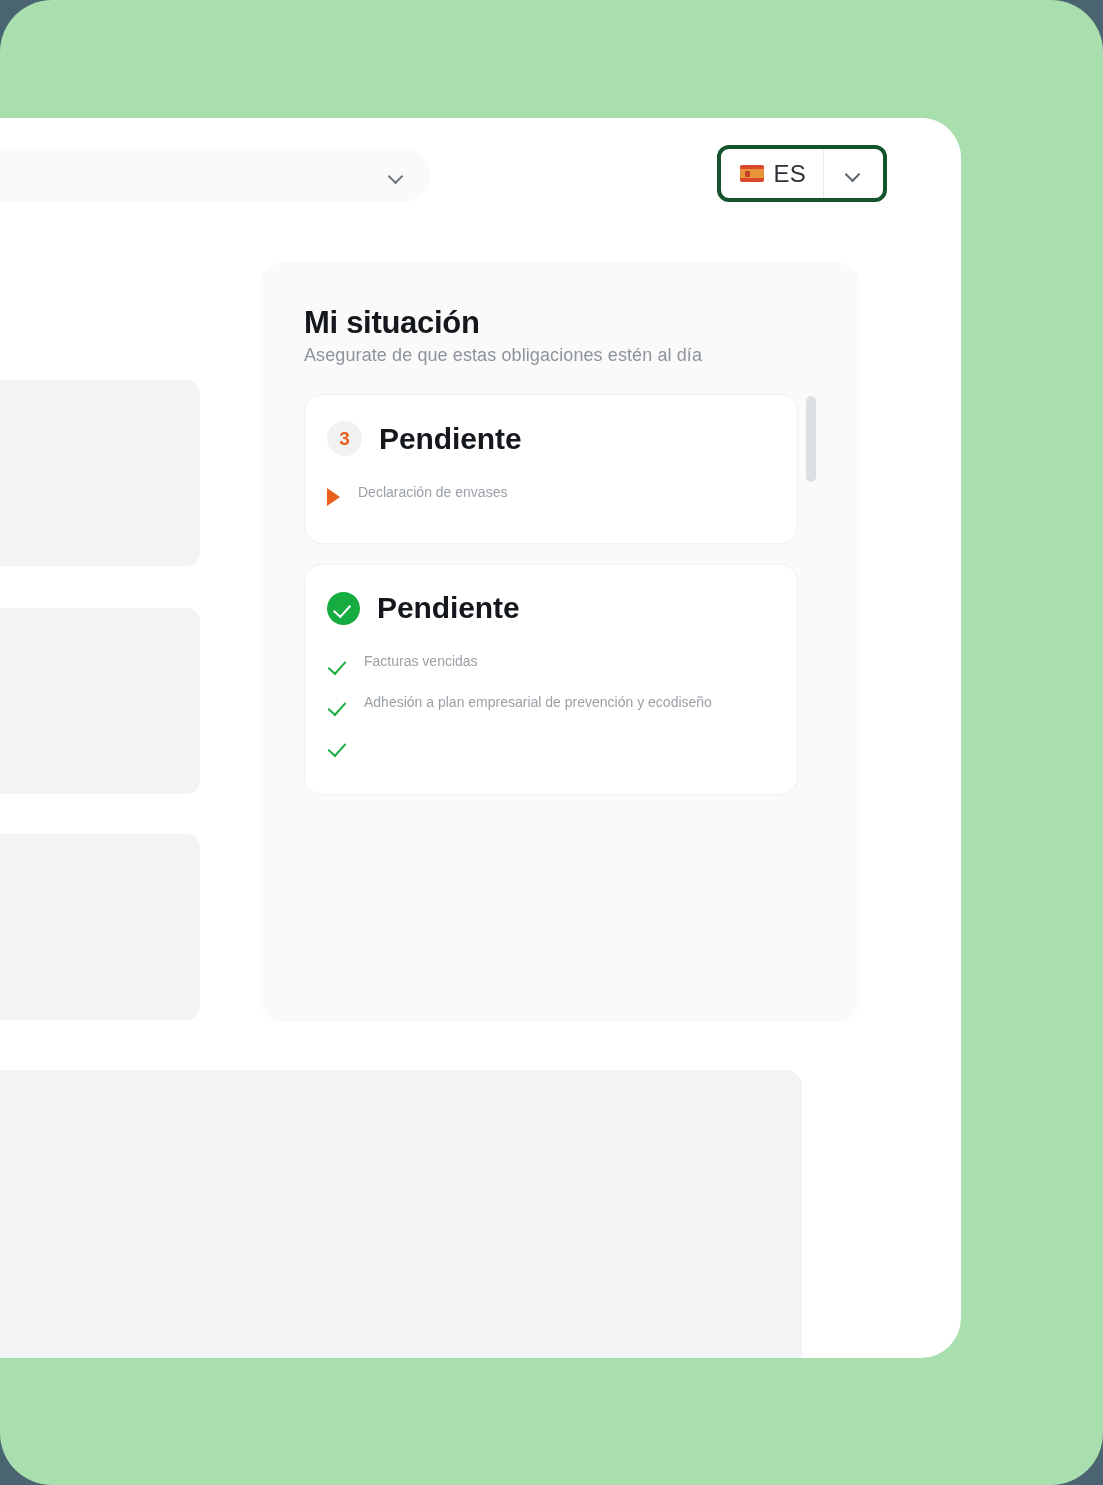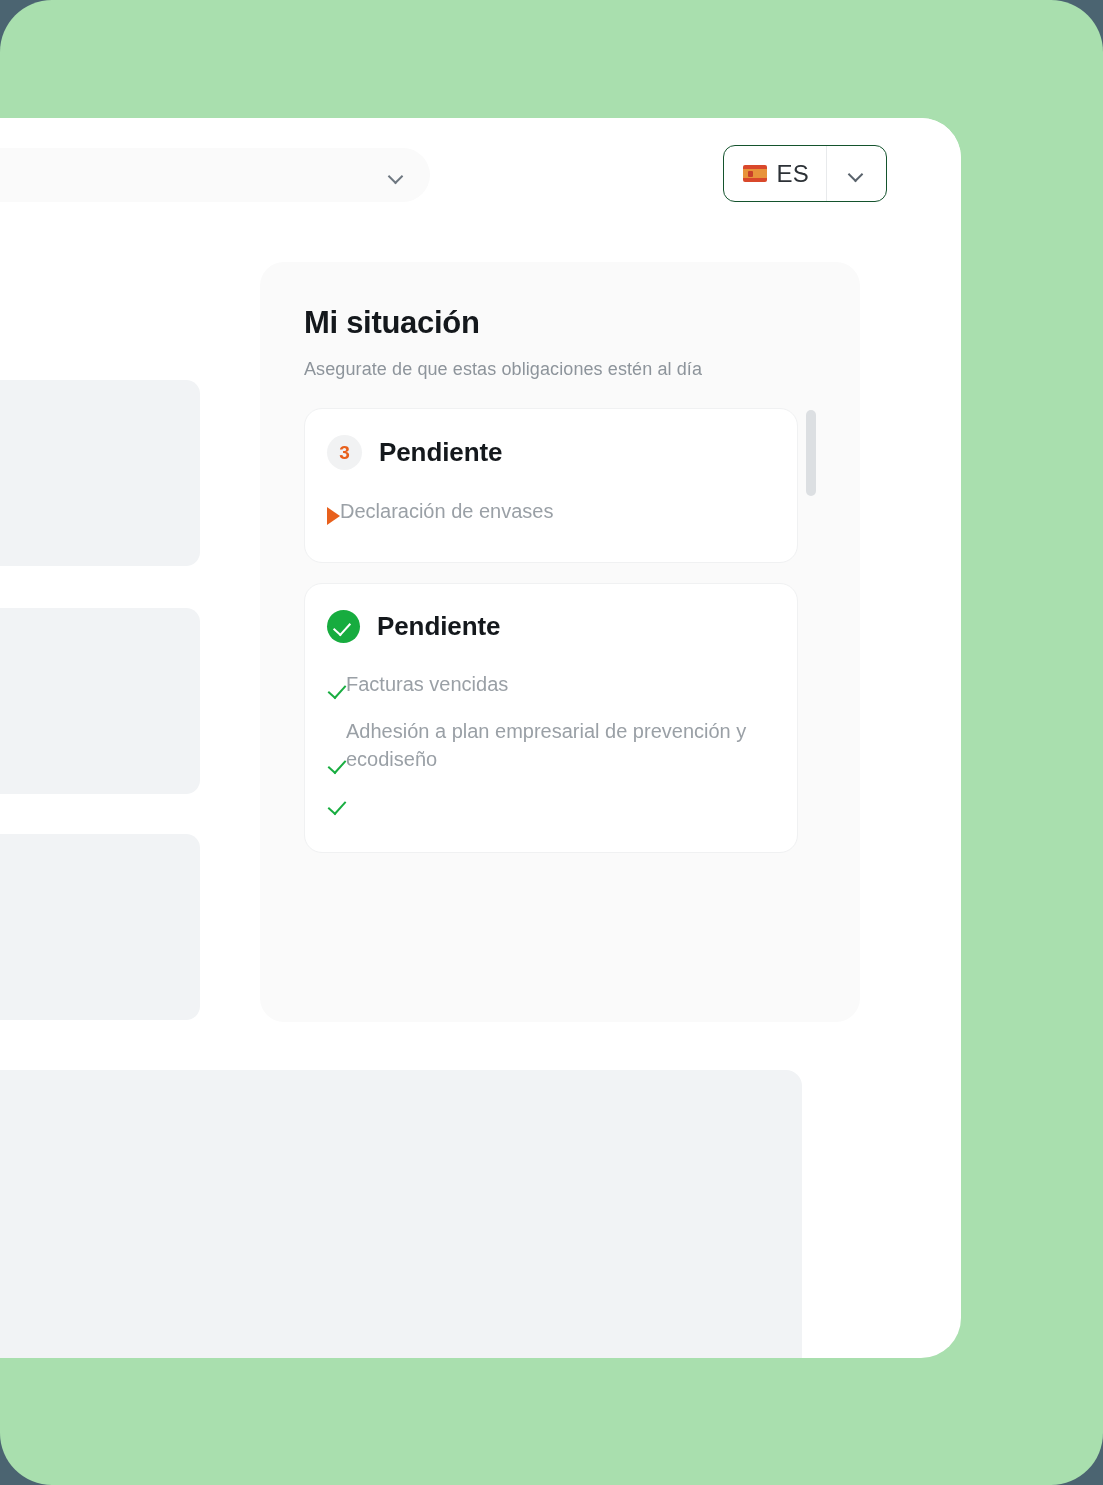--- a/index.html
+++ b/index.html
@@ -70,21 +70,21 @@
     transform: rotate(45deg);
   }
 
   .lang-switch {
     position: absolute;
     right: 74px;
     top: 27px;
     height: 57px;
     display: flex;
     align-items: stretch;
-    border: 1px solid #14532d;
+    border: 4px solid #14532d;
     border-radius: 12px;
     background: #fff;
     overflow: hidden;
   }
   .lang-current {
     display: flex;
     align-items: center;
     gap: 9px;
     padding: 0 17px 0 19px;
   }
@@ -145,21 +145,21 @@
     padding: 44px 36px 0 44px;
   }
   .panel-title {
     font-size: 31px;
     font-weight: bold;
     color: #14181c;
     letter-spacing: -0.3px;
     line-height: 1.1;
   }
   .panel-sub {
-    margin-top: 19px;
+    margin-top: 5px;
     font-size: 18px;
     color: #8d949b;
     letter-spacing: .1px;
   }
 
   
   #groups-scroll {
     position: relative;
     margin-top: 28px;
     height: 520px;
@@ -219,32 +219,33 @@
   .badge-done::after {
     content: "";
     position: absolute;
     left: 10px; top: 9px;
     width: 8px; height: 14px;
     border-right: 2.6px solid #fff;
     border-bottom: 2.6px solid #fff;
     transform: rotate(42deg);
   }
   .group-label {
-    font-size: 26px;
+    font-size: 30px;
     font-weight: bold;
     color: #14181c;
     letter-spacing: -0.1px;
   }
 
   .item-list { list-style: none; }
   .item {
     display: flex;
-    align-items: flex-end;
+    gap: 18px;
+    align-items: flex-start;
     padding: 9px 0;
-    font-size: 20px;
+    font-size: 14px;
     color: #9aa0a6;
     line-height: 1.42;
   }
   .item .label { flex: 1; }
 
   .tri {
     flex: none;
     margin-top: 5px;
     width: 0; height: 0;
     border-left: 13px solid #e8601c;

